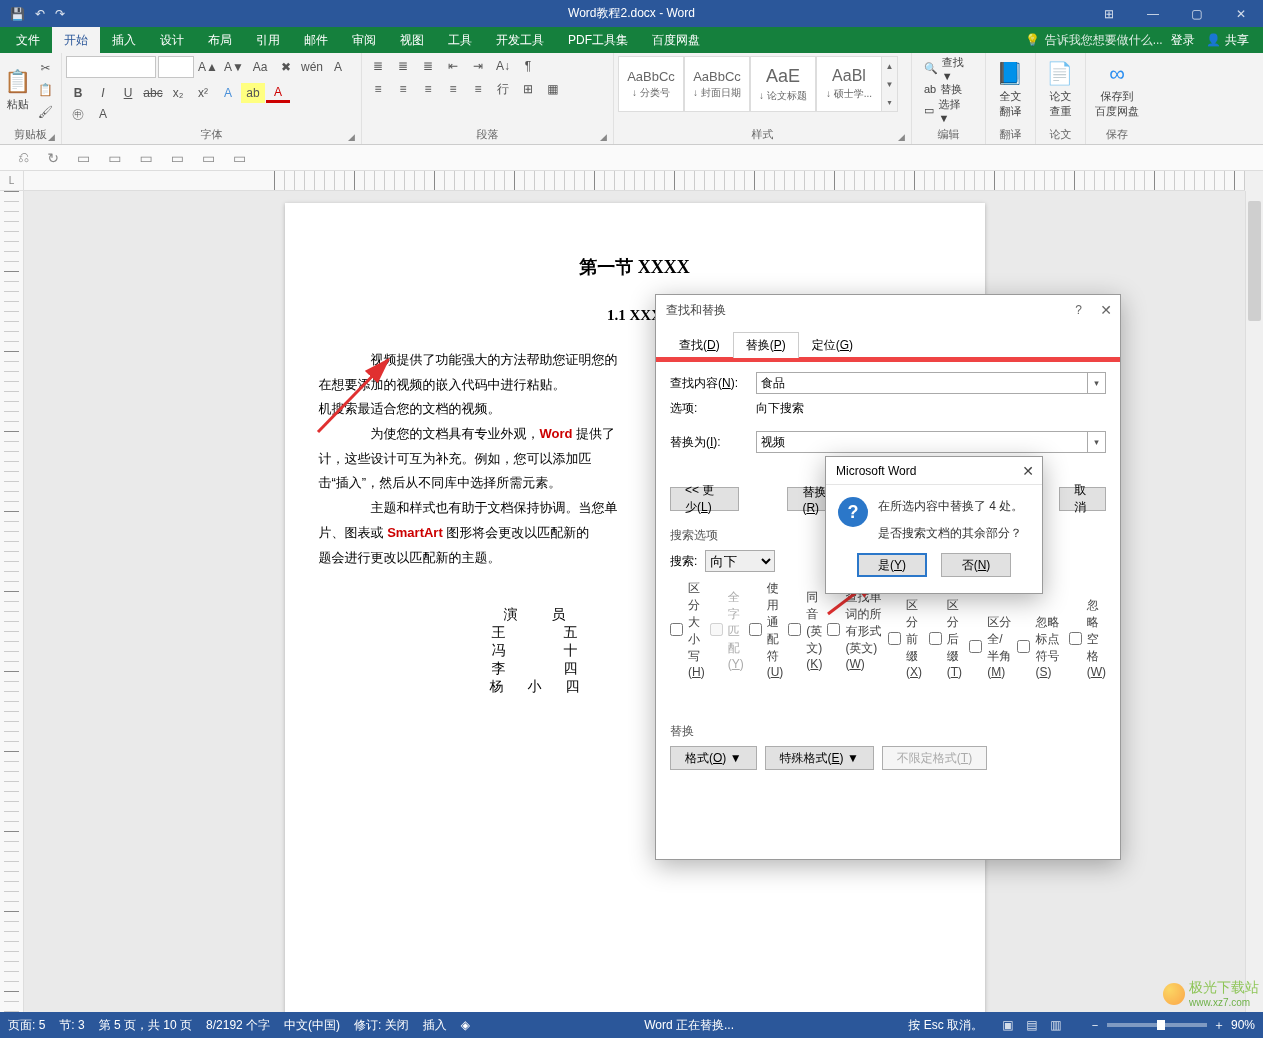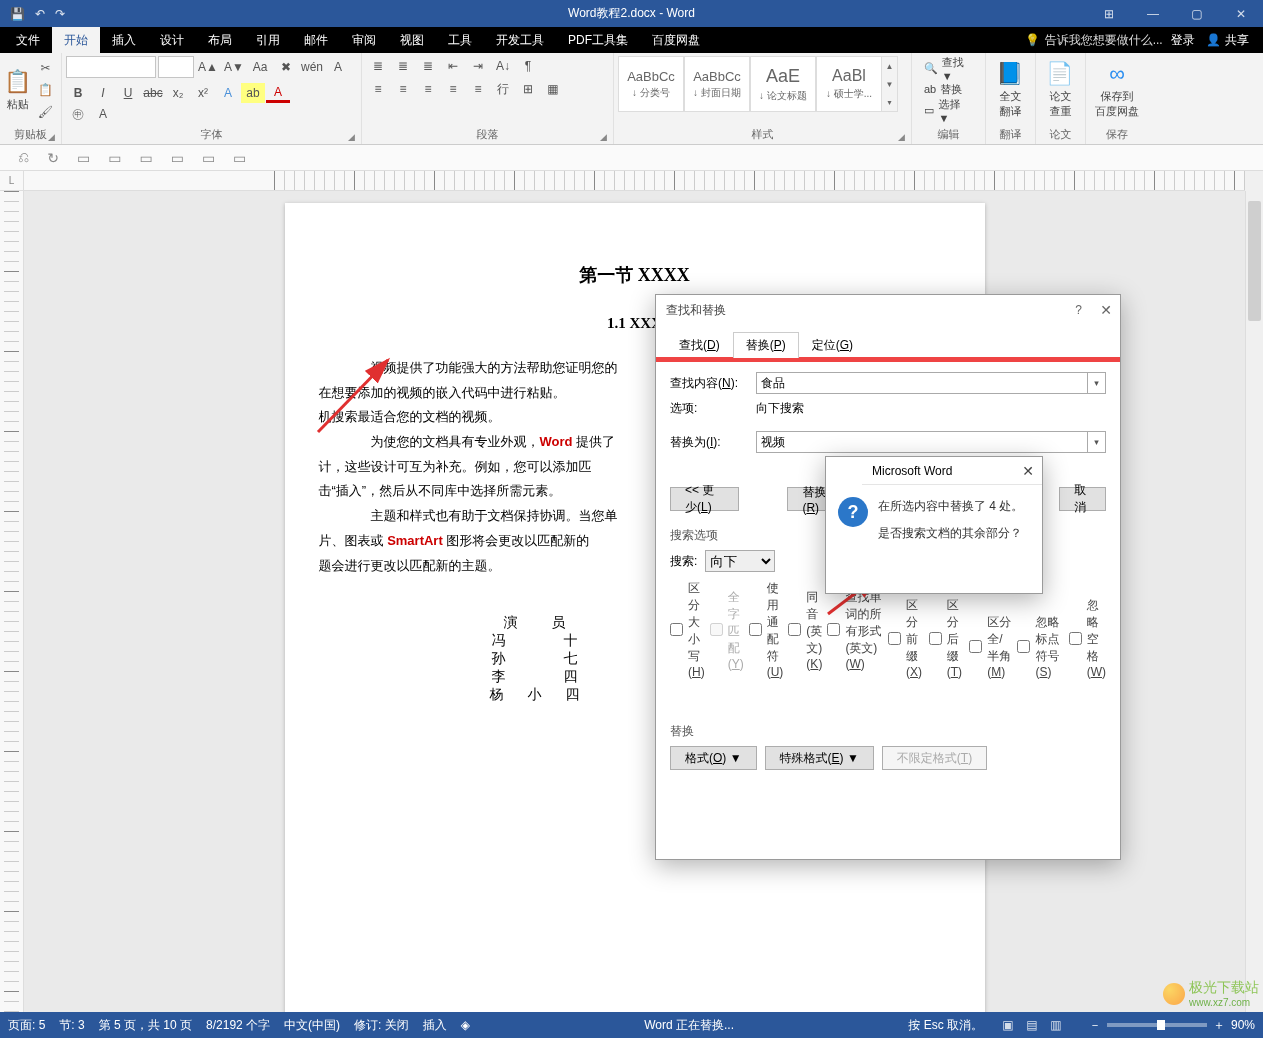--- a/index.html
+++ b/index.html
@@ -7,21 +7,21 @@
 
   
   .titlebar { background: #2b579a; height: 27px; display: flex; align-items: center; color: #fff; position: relative; }
   .titlebar .qa-left { display: flex; gap: 10px; padding-left: 10px; }
   .titlebar .qa-left span { opacity: .85; font-size: 12px; }
   .titlebar .title-center { position: absolute; left: 50%; transform: translateX(-50%); font-size: 12px; }
   .titlebar .win-controls { position: absolute; right: 0; display: flex; }
   .titlebar .win-controls div { width: 44px; height: 27px; display: flex; align-items: center; justify-content: center; opacity: .8; }
 
   
-  .ribbon-tabs { background: #000000; height: 26px; display: flex; align-items: stretch; padding: 0 4px; color: #fff; font-size: 12px; }
+  .ribbon-tabs { background: #15803d; height: 26px; display: flex; align-items: stretch; padding: 0 4px; color: #fff; font-size: 12px; }
   .ribbon-tabs .tab { padding: 0 12px; display: flex; align-items: center; cursor: pointer; }
   .ribbon-tabs .tab.active { background: #f3f3f3; color: #2b579a; }
   .ribbon-tabs .spacer { flex: 1; }
   .ribbon-tabs .tell-me { display: flex; align-items: center; gap: 4px; opacity: .85; padding: 0 8px; }
   .ribbon-tabs .right { display: flex; align-items: center; gap: 12px; padding-right: 10px; }
 
   
   .ribbon-body { background: #f3f3f3; height: 92px; border-bottom: 1px solid #ccc; display: flex; position: relative; }
   .group { border-right: 1px solid #e1e1e1; display: flex; flex-direction: column; padding: 3px 4px 0; }
   .group-content { flex: 1; display: flex; align-items: flex-start; gap: 2px; }
@@ -60,21 +60,21 @@
   .h-ruler-inner::before { content:""; position:absolute; inset:0; background: repeating-linear-gradient(to right, #888 0 1px, transparent 1px 80px); }
   .v-ruler { position: absolute; left: 0; top: 191px; bottom: 26px; width: 24px; background: #f8f8f8; border-right: 1px solid #ddd; overflow:hidden;}
   .v-ruler-inner { position:absolute; top:0; bottom:0; left:4px; right:4px; background: repeating-linear-gradient(to bottom, #ccc 0 1px, transparent 1px 10px);}
   .v-ruler-inner::before { content:""; position:absolute; inset:0; background: repeating-linear-gradient(to bottom, #888 0 1px, transparent 1px 80px);}
 
   .doc-area { position: absolute; left: 24px; right: 18px; top: 191px; bottom: 26px; background: #eaeaea; overflow: hidden; }
   .scroll-v { position:absolute; right:0; top:191px; bottom:26px; width:18px; background:#f0f0f0; border-left:1px solid #ddd;}
   .scroll-v .thumb { position:absolute; left:2px; right:2px; top:10px; height:120px; background:#cfcfcf; border-radius:2px;}
 
   .page { background: #fff; width: 700px; margin: 12px auto; min-height: 820px; box-shadow: 0 1px 4px rgba(0,0,0,.25); padding: 40px 60px; position: relative; }
-  .doc-title { text-align: center; font-size: 18px; font-weight: bold; margin-top: 20px; margin-bottom: 28px; font-family: SimSun, serif; }
+  .doc-title { text-align: center; font-size: 18px; font-weight: bold; margin-top: 12px; margin-bottom: 28px; font-family: SimSun, serif; }
   .doc-subtitle { text-align: center; font-size: 15px; font-weight: bold; margin-bottom: 24px; font-family: "Times New Roman", serif; }
   .para { font-size: 13px; line-height: 1.9; font-family: SimSun, serif; text-indent: 2em; }
   .para .hi { color: #c00; font-weight: bold; }
   .table-like { margin-top: 36px; font-family: SimSun, serif; font-size: 14px; }
   .table-like .row { display: flex; justify-content: center; gap: 80px; letter-spacing: 10px; }
   .table-like .row span { width: 110px; text-align: center; }
 
   .arrow-red { position: absolute; pointer-events: none; }
 
   
@@ -102,21 +102,21 @@
   .checks { display: flex; }
   .checks .col { flex: 1; display: flex; gap: 5px; }
   .chk { display: flex; align-items: center; gap: 5px; color: #444; }
   .chk input { width: 13px; height: 13px; }
   .chk.disabled { color: #aaa; }
   .replace-section { margin-top: 44px; }
   .btn-row2 { display: flex; gap: 8px; margin-top: 6px; }
 
   
   .dialog.msg { left: 825px; top: 456px; width: 218px; height: 138px; z-index: 10; }
-  .msg-title { height: 28px; border-bottom: 1px solid #e5e5e5; display:flex; align-items:center; padding:0 10px; font-size:12px; position:relative;margin-left:36px;}
+  .msg-title { height: 28px; border-bottom: 1px solid #e5e5e5; display:flex; align-items:center; padding:0 10px; font-size:12px; position:relative;}
   .msg-title .xc { position:absolute; right:8px; font-size:14px; cursor:pointer; color:#444;}
   .msg-body { display: flex; padding: 12px 12px 6px; gap: 10px; }
   .msg-icon { width: 30px; height: 30px; border-radius: 50%; background: #2b77c9; color: #fff; display:flex;align-items:center;justify-content:center; font-size:18px; font-weight:bold; }
   .msg-text { font-size: 12px; color: #333; line-height: 1.6; }
   .msg-btns { display: flex; justify-content: center; gap: 14px; padding: 4px 0 10px; }
   .msg-btns .btn { min-width: 70px; justify-content:center; }
   .msg-btns .btn.primary { border-color: #2b77c9; box-shadow: 0 0 0 1px #2b77c9 inset; }
   .cursor-img { position:absolute; left:902px; top:578px; font-size:16px; color:#000; pointer-events:none;}
   .arrow2 { position:absolute; left:822px; top:570px; pointer-events:none; }
 
@@ -371,26 +371,26 @@
       <span>主题和样式也有助于文档保持协调。当您单</span><br>
       <span style="margin-left:-2em">片、图表或 </span><span class="hi">SmartArt</span><span> 图形将会更改以匹配新的</span><br>
       <span style="margin-left:-2em">题会进行更改以匹配新的主题。</span>
     </div>
     <div class="table-like">
       <div class="row" style="font-weight:normal">
           <span>演　员</span>
           <span>角　色</span>
         </div>
       <div class="row">
+          <span>王　　五</span>
+          <span>小　　A</span>
+        </div>
+      <div class="row">
           <span>冯　　十</span>
           <span>小　　B</span>
-        </div>
-      <div class="row">
-          <span>孙　　七</span>
-          <span>小　　C</span>
         </div>
       <div class="row">
           <span>李　　四</span>
           <span>小　　D</span>
         </div>
       <div class="row">
           <span>杨 小 四</span>
           <span>小　　E</span>
         </div>
     </div>
@@ -527,20 +527,28 @@
   <div class="msg-title">
     <span>Microsoft Word</span>
     <span class="xc">✕</span>
   </div>
   <div class="msg-body">
     <div class="msg-icon">?</div>
     <div class="msg-text">
       <div>在所选内容中替换了 4 处。</div>
       <div style="margin-top:8px">是否搜索文档的其余部分？</div>
     </div>
+  </div>
+  <div class="msg-btns">
+    <div class="btn primary">
+        <span>是(<u class="acc">Y</u>)</span>
+      </div>
+    <div class="btn">
+        <span>否(<u class="acc">N</u>)</span>
+      </div>
   </div>
 </div>
 
 <svg class="arrow2" width="80" height="50">
   <defs>
       <marker id="ah2" markerWidth="10" markerHeight="10" refX="8" refY="3" orient="auto">
         <path d="M0,0 L0,6 L9,3 z" fill="#e03030"></path>
       </marker>
     </defs>
   <line x1="6" y1="44" x2="56" y2="6" stroke="#e03030" stroke-width="3" marker-end="url(#ah2)"></line>

